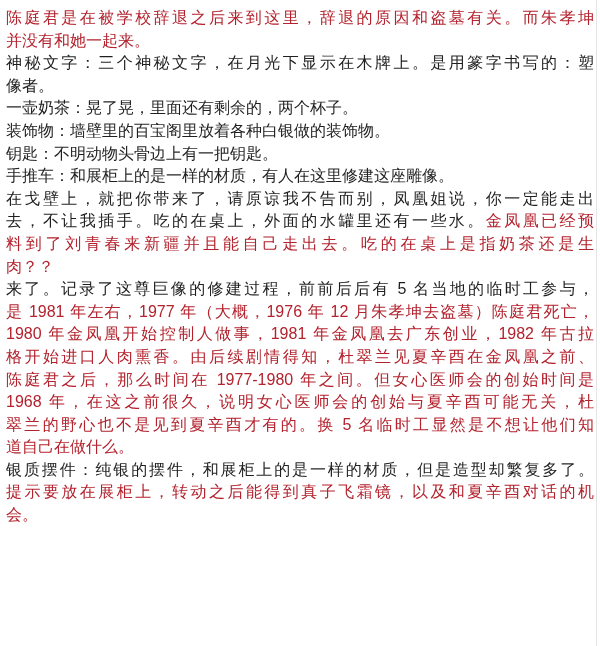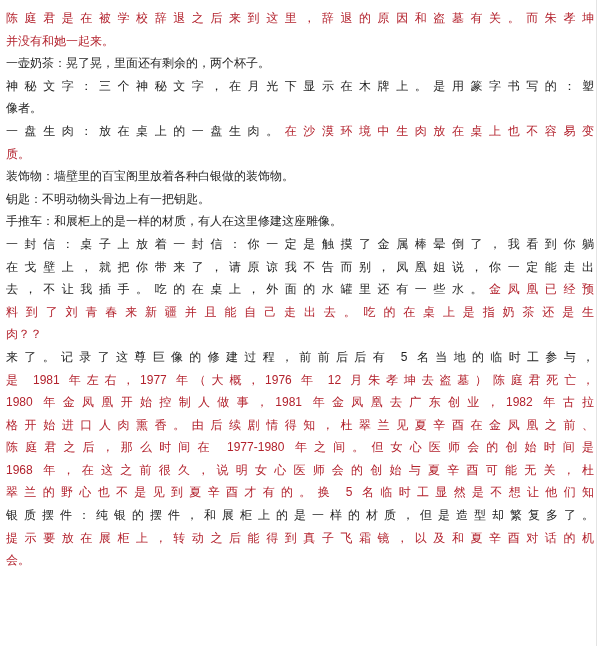--- a/index.html
+++ b/index.html
@@ -16,21 +16,21 @@
   }
   .page {
     position: absolute;
     left: 6px;
     top: 7px;
     width: 588px;
   }
   .line {
     height: 22.6px;
     line-height: 22.6px;
-    font-size: 12px;
+    font-size: 16px;
     color: #1f1f1f;
     overflow: hidden;
     text-align: left;
     white-space: normal;
   }
   .line.full {
     text-align: justify;
     text-align-last: justify;
     text-justify: inter-character;
   }
@@ -58,65 +58,54 @@
   <div>
     <div class="line full">
       <span class="red">陈庭君是在被学校辞退之后来到这里，辞退的原因和盗墓有关。而朱孝坤</span>
     </div>
     <div class="line">
       <span class="red">并没有和她一起来。</span>
     </div>
   </div>
 
   <div>
-    <div class="line">
-      <span>一壶奶茶</span><span>：晃了晃，里面还有剩余的，两个杯子。</span>
-    </div>
-  </div>
-
-  <div>
     <div class="line full">
       <span>神秘文字</span><span>：三个神秘文字，在月光下显示在木牌上。是用篆字书写的：塑</span>
     </div>
     <div class="line">
       <span>像者。</span>
     </div>
   </div>
 
   <div>
-    <div class="line full">
-      <span>一盘生肉</span><span>：放在桌上的一盘生肉。</span><span class="red">在沙漠环境中生肉放在桌上也不容易变</span>
-    </div>
     <div class="line">
-      <span class="red">质。</span>
+      <span>一壶奶茶</span><span>：晃了晃，里面还有剩余的，两个杯子。</span>
     </div>
   </div>
+
 
   <div>
     <div class="line">
       <span>装饰物</span><span>：墙壁里的百宝阁里放着各种白银做的装饰物。</span>
     </div>
   </div>
 
   <div>
     <div class="line">
       <span>钥匙</span><span>：不明动物头骨边上有一把钥匙。</span>
     </div>
   </div>
 
   <div>
     <div class="line">
       <span class="u">手推车</span><span>：和展柜上的是一样的材质，有人在这里修建这座雕像。</span>
     </div>
   </div>
 
   <div>
-    <div class="line full">
-      <span class="u">一封信</span><span>：桌子上放着一封信：你一定是触摸了金属棒晕倒了，我看到你躺</span>
-    </div>
     <div class="line full">
       <span>在戈壁上，就把你带来了，请原谅我不告而别，凤凰姐说，你一定能走出</span>
     </div>
     <div class="line full">
       <span>去，不让我插手。吃的在桌上，外面的水罐里还有一些水。</span><span class="red">金凤凰已经预</span>
     </div>
     <div class="line full">
       <span class="red">料到了刘青春来新疆并且能自己走出去。吃的在桌上是指奶茶还是生</span>
     </div>
     <div class="line">
@@ -139,20 +128,23 @@
     </div>
     <div class="line full">
       <span class="red">陈庭君之后，那么时间在 1977-1980 年之间。但女心医师会的创始时间是</span>
     </div>
     <div class="line full">
       <span class="red">1968 年，在这之前很久，说明女心医师会的创始与夏辛酉可能无关，杜</span>
     </div>
     <div class="line full">
       <span class="red">翠兰的野心也不是见到夏辛酉才有的。换 5 名临时工显然是不想让他们知</span>
     </div>
+    <div class="line">
+      <span class="red">道自己在做什么。</span>
+    </div>
   </div>
 
   <div>
     <div class="line full">
       <span class="u">银质摆件</span><span>：纯银的摆件，和展柜上的是一样的材质，但是造型却繁复多了。</span>
     </div>
     <div class="line full">
       <span class="red">提示要放在展柜上，</span><span class="red u">转动之后能得到真子飞霜镜，以及和夏辛酉对话的机</span>
     </div>
     <div class="line">

